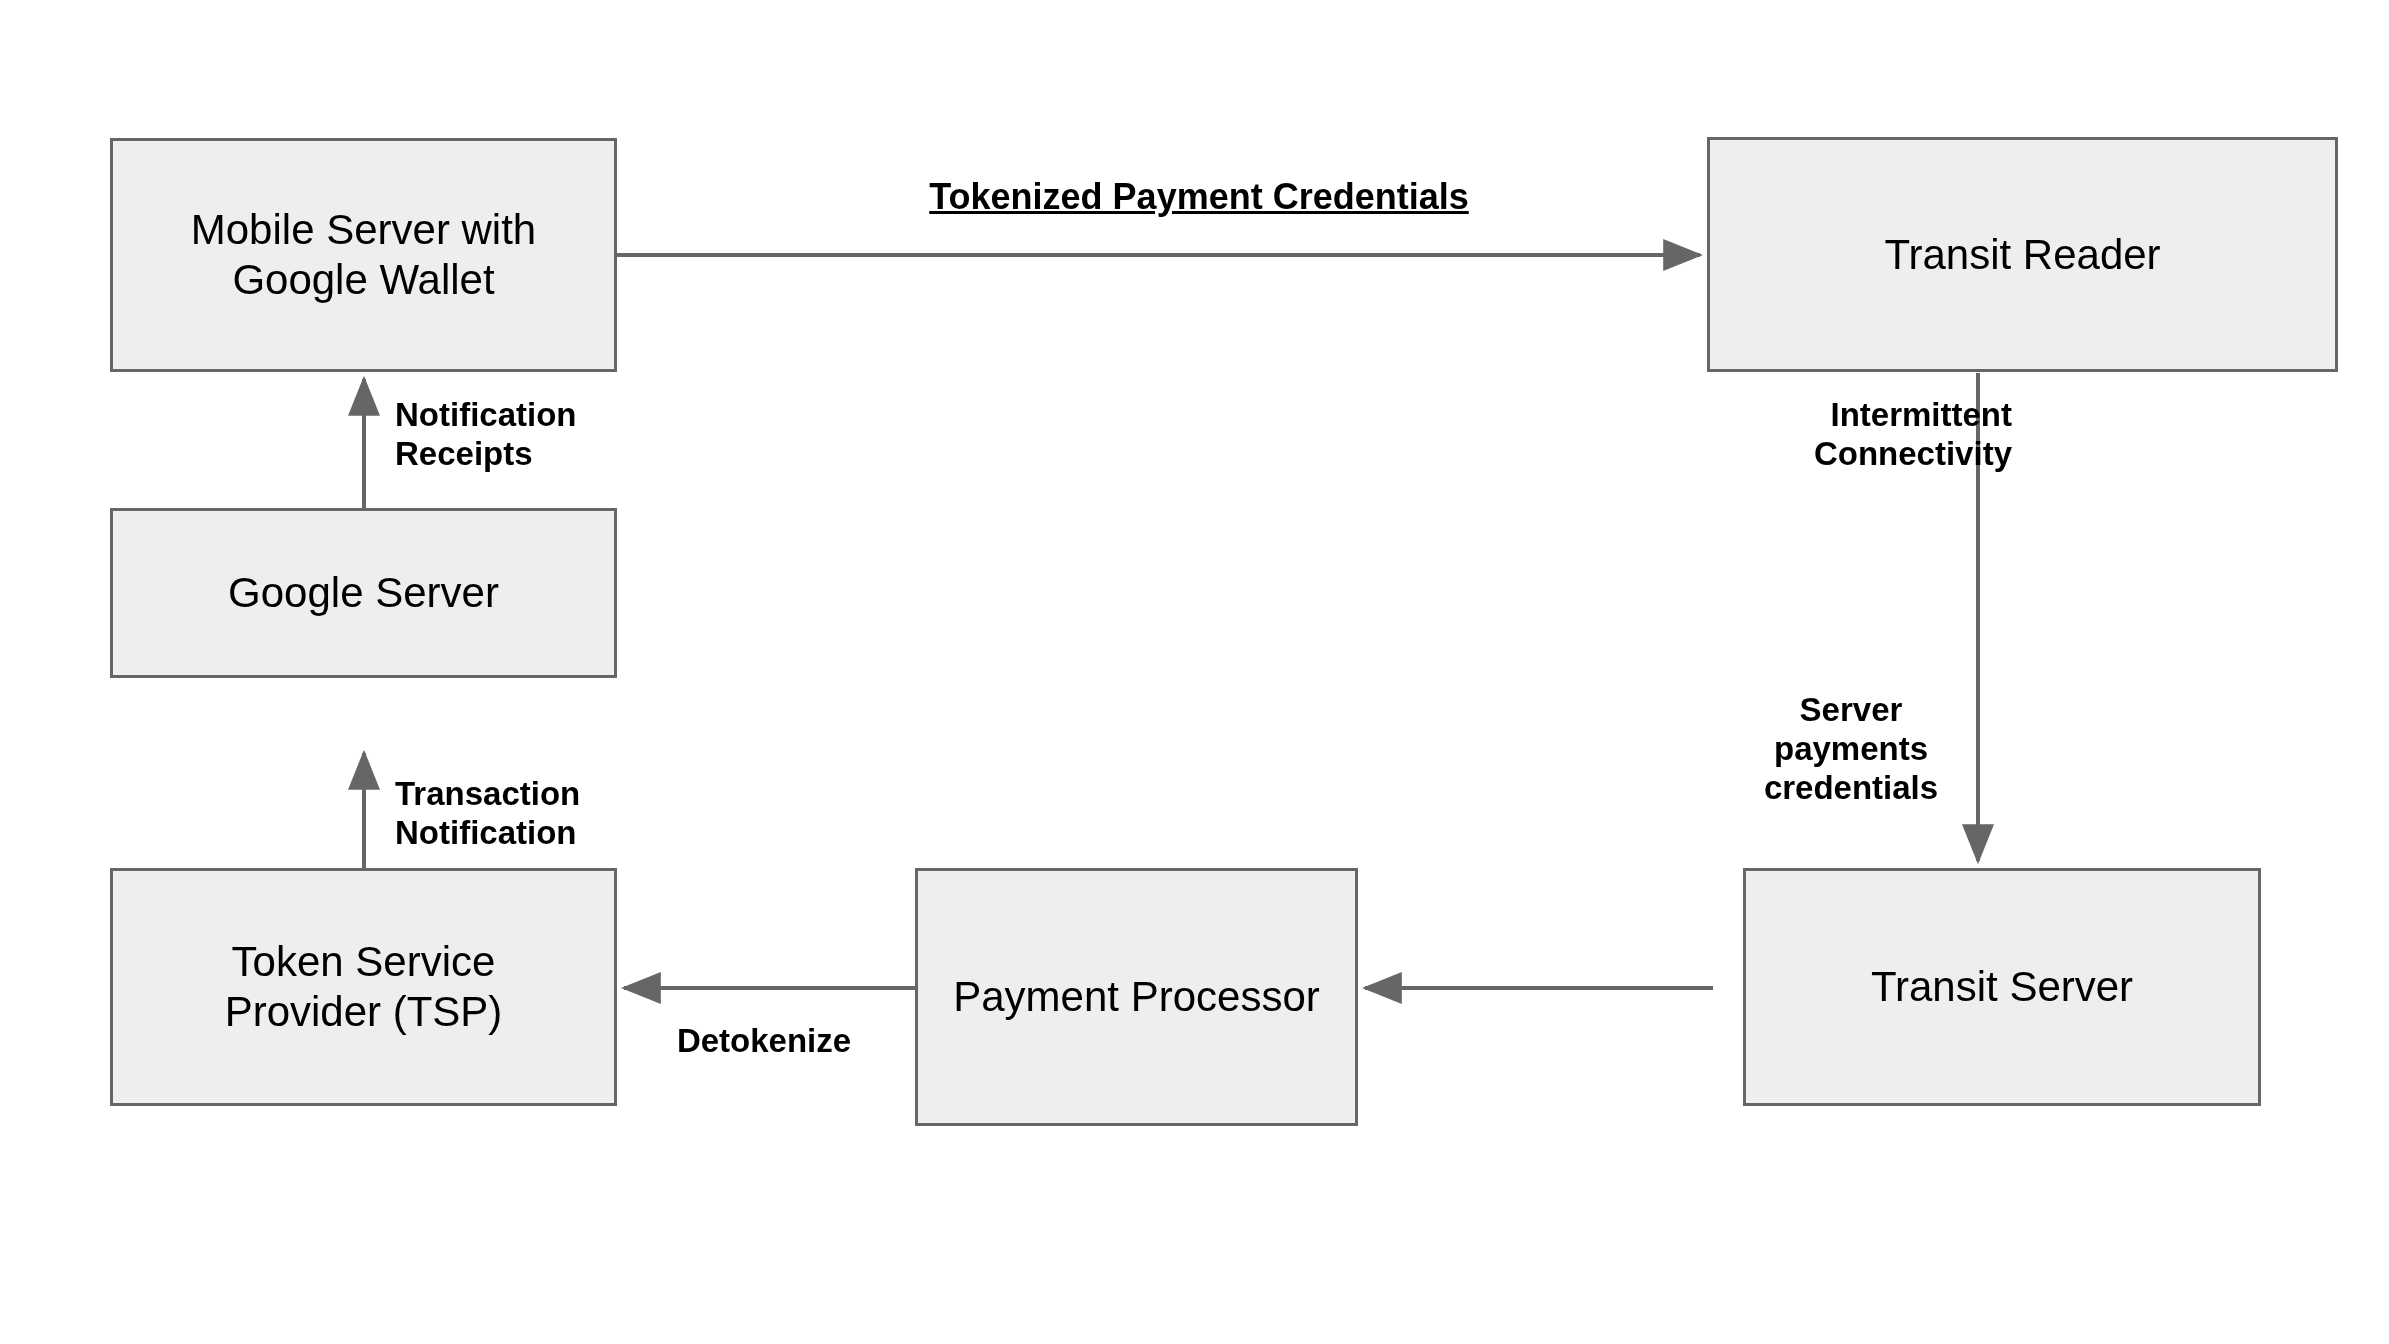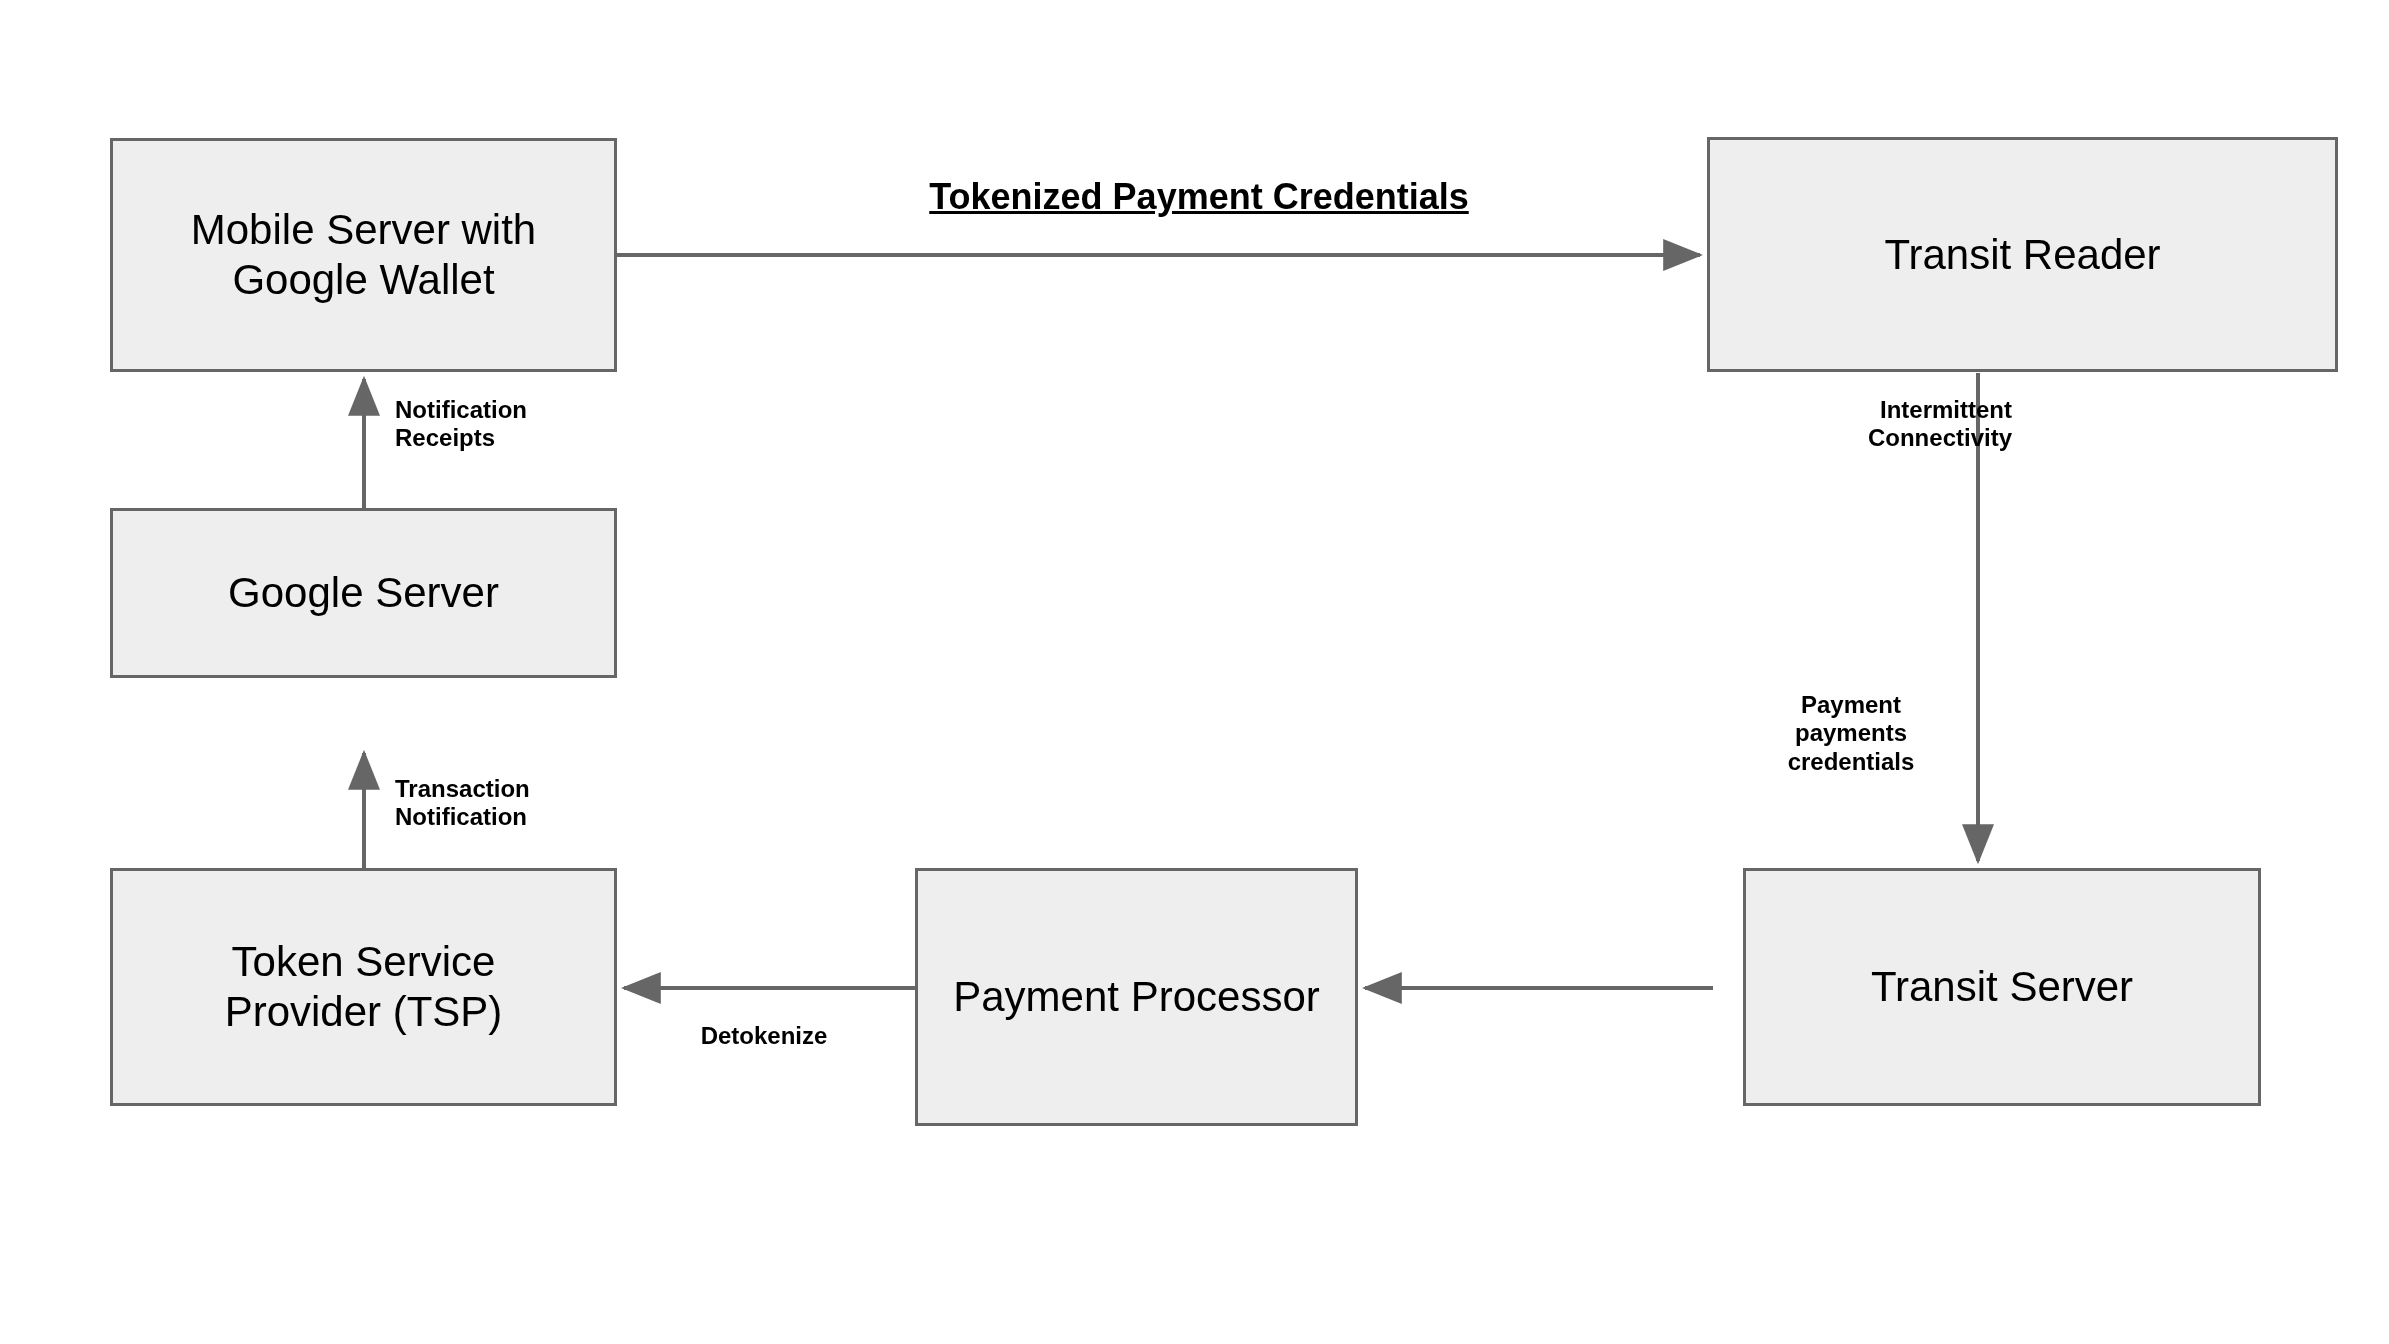--- a/index.html
+++ b/index.html
@@ -29,21 +29,21 @@
     color: #000000;
     font-size: 42px;
     font-weight: 400;
     line-height: 1.18;
     font-family: "Liberation Sans", sans-serif;
     white-space: pre-line;
   }
   .edge-label {
     position: absolute;
     color: #000000;
-    font-size: 24px;
+    font-size: 33px;
     font-weight: bold;
     line-height: 1.18;
     font-family: "Liberation Sans", sans-serif;
     white-space: pre-line;
     text-align: center;
   }
   .edge-label.big {
     font-size: 36px;
     text-decoration: underline;
   }
@@ -93,21 +93,21 @@
 
   <div class="node" style="left:915px; top:868px; width:443px; height:258px;">Payment Processor</div>
 
   <div class="node" style="left:1713px; top:868px; width:518px; height:238px;margin-left:30px;">Transit Server</div>
 
   <div class="edge-label big" style="left:849px; top:176px; width:700px;">Tokenized Payment Credentials</div>
 
   <div class="edge-label" style="left:1712px; top:396px; width:300px; text-align:right;">Intermittent
 Connectivity</div>
 
-  <div class="edge-label" style="left:1701px; top:691px; width:300px; text-align:center;">Payment
+  <div class="edge-label" style="left:1701px; top:691px; width:300px; text-align:center;">Server
 payments
 credentials</div>
 
 
   <div class="edge-label" style="left:614px; top:1022px; width:300px; text-align:center;">Detokenize</div>
 
   <div class="edge-label" style="left:395px; top:775px; width:300px; text-align:left;">Transaction
 Notification</div>
 
   <div class="edge-label" style="left:395px; top:396px; width:300px; text-align:left;">Notification

